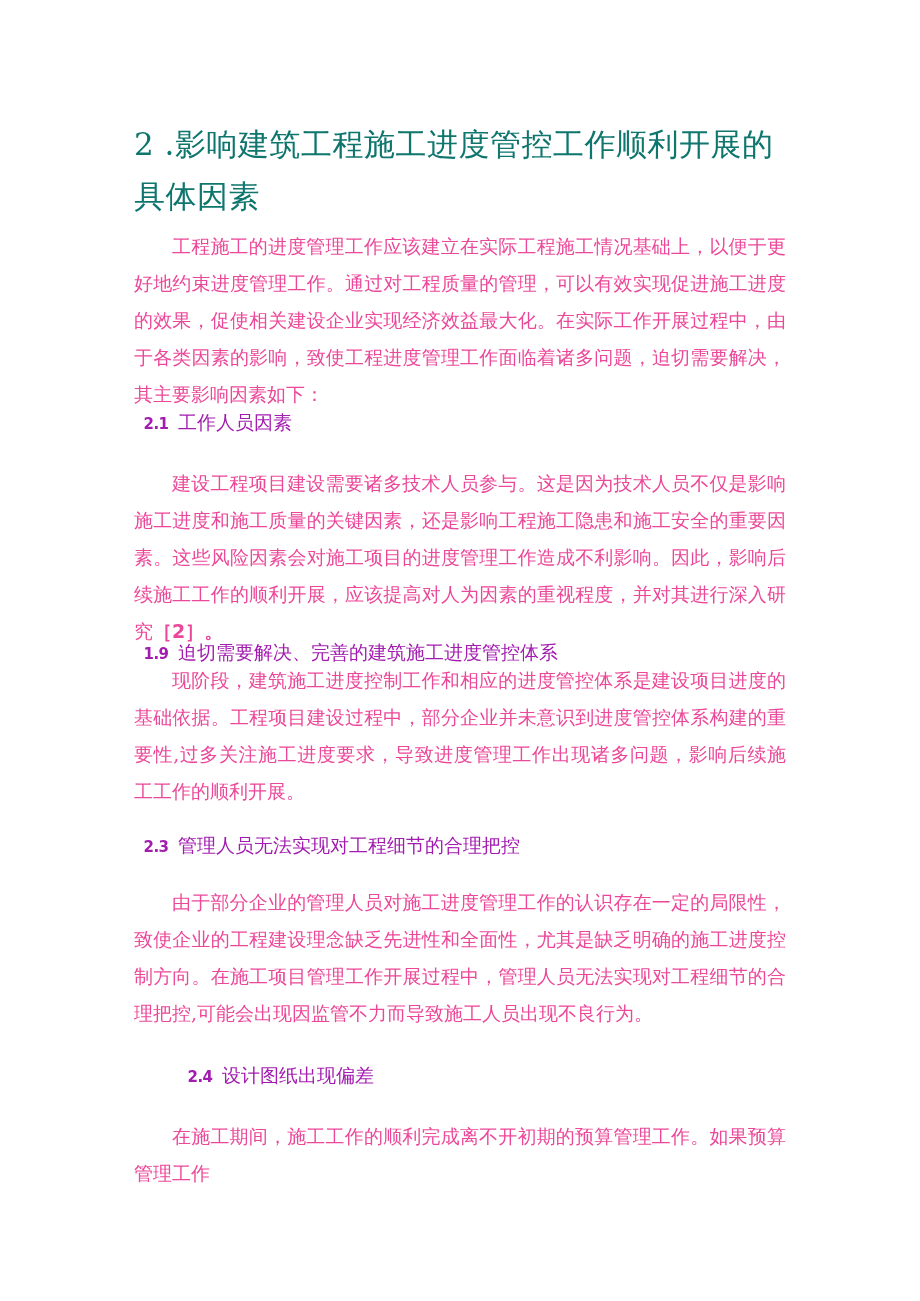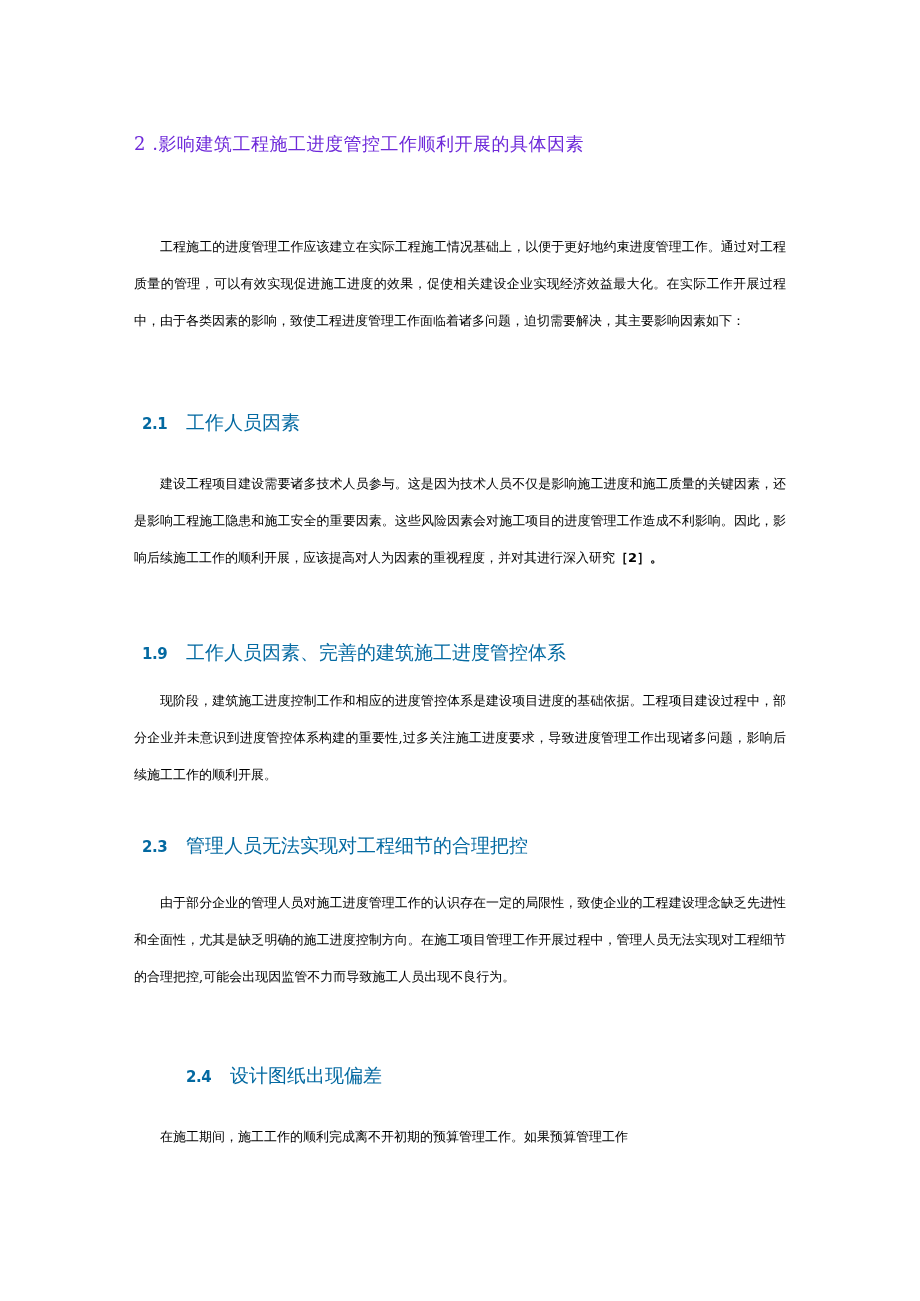--- a/index.html
+++ b/index.html
@@ -1,45 +1,45 @@
 <!DOCTYPE html>
 <html><head>
   <meta charset="utf-8">
   <style>
     html, body { margin: 0; padding: 0; background: #ffffff; }
     body { width: 920px; height: 1301px; position: relative; overflow: hidden;
            font-family: "DejaVu Serif", "Liberation Serif", serif; color: #222; }
     .page { position: absolute; left: 134px; top: 0; width: 652px; }
     .title { position: absolute; left: 0; top: 118px; width: 660px;
-             font-size: 18px; line-height: 52px; color: #6d28d9; letter-spacing: 0.5px; }
-    .para { position: absolute; left: 0; width: 652px; font-size: 13px;
-            line-height: 37px; text-indent: 2em; color: #000000; text-align: justify;
+             font-size: 31px; line-height: 52px; color: #0f766e; letter-spacing: 0.5px; }
+    .para { position: absolute; left: 0; width: 652px; font-size: 19px;
+            line-height: 37px; text-indent: 2em; color: #ec4899; text-align: justify;
             text-align-last: left; }
-    .h2 { position: absolute; left: 8px; font-size: 19px; line-height: 28px; color: #0369a1; white-space: nowrap; }
+    .h2 { position: absolute; left: 0; font-size: 19px; line-height: 28px; color: #a21caf; white-space: nowrap; text-align: center; }
     .h2 .num { font-family: "DejaVu Sans", "Liberation Sans", sans-serif; font-weight: bold;
                font-size: 15px; display: inline-block; width: 44px; letter-spacing: -0.5px; }
     .ref { font-family: "DejaVu Sans", sans-serif; font-weight: bold; }
   </style>
 </head>
 <body>
 
 <div class="page">
   <div class="title">2 .影响建筑工程施工进度管控工作顺利开展的具体因素</div>
 
   <div class="para" style="top:228px;">工程施工的进度管理工作应该建立在实际工程施工情况基础上，以便于更好地约束进度管理工作。通过对工程质量的管理，可以有效实现促进施工进度的效果，促使相关建设企业实现经济效益最大化。在实际工作开展过程中，由于各类因素的影响，致使工程进度管理工作面临着诸多问题，迫切需要解决，其主要影响因素如下：</div>
 
   <div class="h2" style="top:408px;">
     <span class="num">2.1</span><span>工作人员因素</span>
   </div>
   <div class="para" style="top:465px;"><span>建设工程项目建设需要诸多技术人员参与。这是因为技术人员不仅是影响施工进度和施工质量的关键因素，还是影响工程施工隐患和施工安全的重要因素。这些风险因素会对施工项目的进度管理工作造成不利影响。因此，影响后续施工工作的顺利开展，应该提高对人为因素的重视程度，并对其进行深入研究</span><span class="ref">［2］。</span></div>
 
   <div class="h2" style="top:638px;">
-    <span class="num">1.9</span><span>工作人员因素、完善的建筑施工进度管控体系</span>
+    <span class="num">1.9</span><span>迫切需要解决、完善的建筑施工进度管控体系</span>
   </div>
-  <div class="para" style="top:682px;">现阶段，建筑施工进度控制工作和相应的进度管控体系是建设项目进度的基础依据。工程项目建设过程中，部分企业并未意识到进度管控体系构建的重要性,过多关注施工进度要求，导致进度管理工作出现诸多问题，影响后续施工工作的顺利开展。</div>
+  <div class="para" style="top:662px;">现阶段，建筑施工进度控制工作和相应的进度管控体系是建设项目进度的基础依据。工程项目建设过程中，部分企业并未意识到进度管控体系构建的重要性,过多关注施工进度要求，导致进度管理工作出现诸多问题，影响后续施工工作的顺利开展。</div>
 
   <div class="h2" style="top:831px;">
     <span class="num">2.3</span><span>管理人员无法实现对工程细节的合理把控</span>
   </div>
   <div class="para" style="top:884px;">由于部分企业的管理人员对施工进度管理工作的认识存在一定的局限性，致使企业的工程建设理念缺乏先进性和全面性，尤其是缺乏明确的施工进度控制方向。在施工项目管理工作开展过程中，管理人员无法实现对工程细节的合理把控,可能会出现因监管不力而导致施工人员出现不良行为。</div>
 
   <div class="h2" style="top:1061px;margin-left:44px;">
     <span class="num">2.4</span><span>设计图纸出现偏差</span>
   </div>
   <div class="para" style="top:1118px;">在施工期间，施工工作的顺利完成离不开初期的预算管理工作。如果预算管理工作</div>

